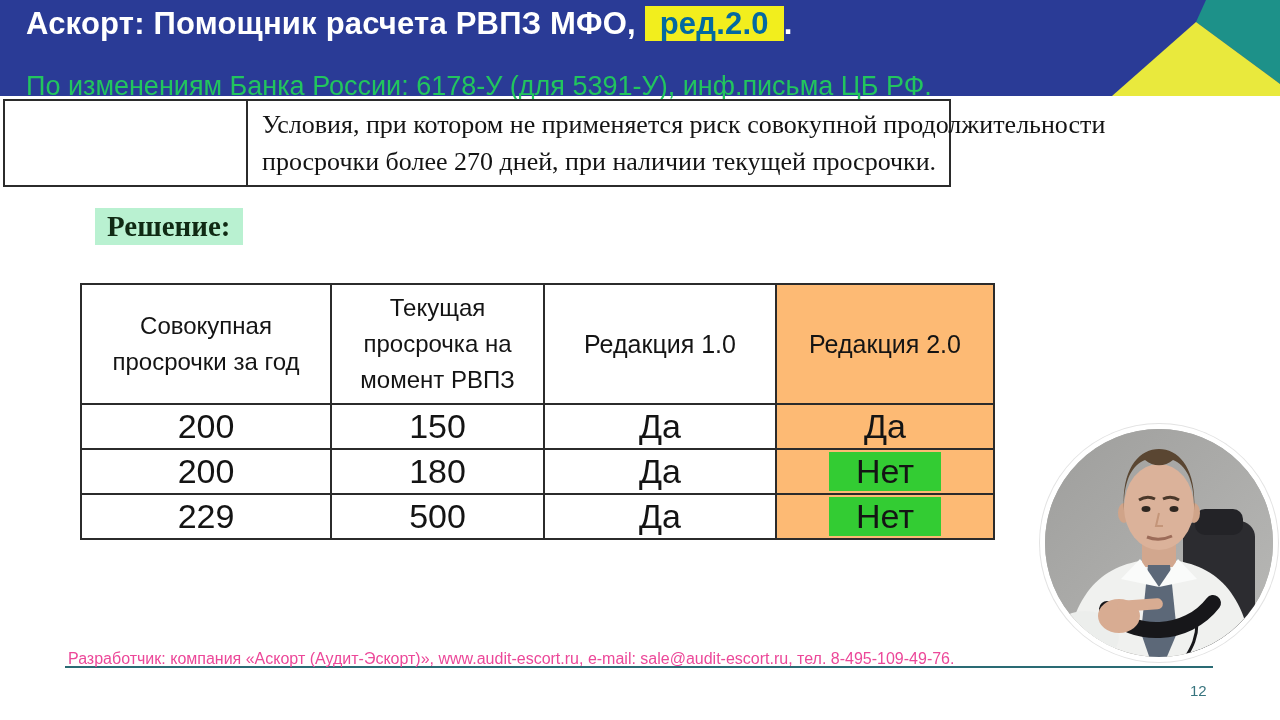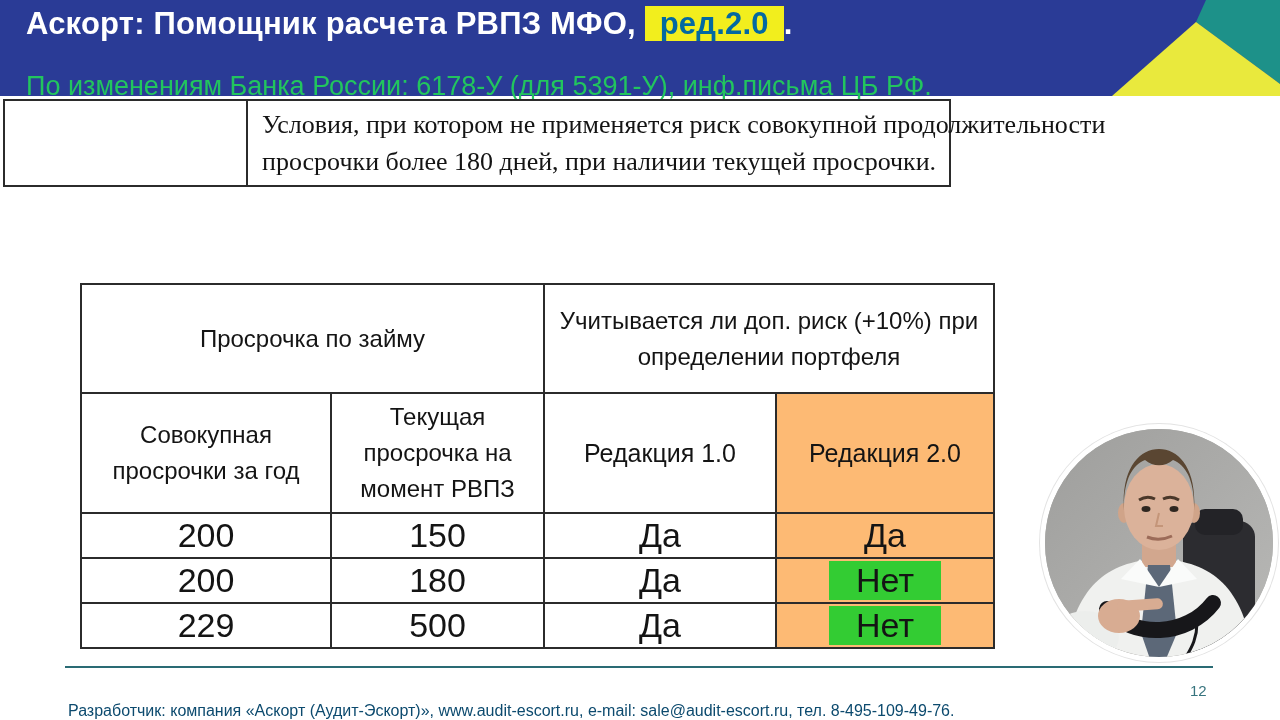--- a/index.html
+++ b/index.html
@@ -65,21 +65,21 @@
   .th-bold  { font-weight:bold; font-size:25px; }
   .cell-yellow { background:#fdba74; }
   .row-data td { font-size:34px; height:34px; }
   .green-hl { background:#33cc33; padding:0 27px; display:inline-block; }
   
   .footer-line {
     position:absolute; left:65px; top:666px; width:1148px; height:2px;
     background:#2a6b74; z-index:1;
   }
   .footer-text {
-    position:absolute; left:68px; top:702px; font-size:16px; color:#0c4a6e;
+    position:absolute; left:68px; top:650px; font-size:16px; color:#ec4899;
     white-space:nowrap; z-index:1;
   }
   .page-num {
     position:absolute; left:1190px; top:682px; font-size:15px; color:#37747e;
     z-index:1;
   }
   
   .webcam {
     position:absolute; left:1040px; top:424px; width:238px; height:238px;
     border-radius:50%; overflow:hidden; border:5px solid #ffffff;
@@ -103,36 +103,33 @@
     </div>
     <div class="header-line2">По изменениям Банка России: 6178-У (для 5391-У), инф.письма ЦБ РФ.</div>
   </div>
 
   <div class="fline line-top"></div>
   <div class="fline line-bottom"></div>
   <div class="fline line-left"></div>
   <div class="fline line-divider"></div>
   <div class="fline line-right"></div>
 
-  <div class="change-desc">Условия, при котором не применяется риск совокупной продолжительности просрочки более 180 дней, при наличии текущей просрочки.</div>
-
+  <div class="change-desc">Условия, при котором не применяется риск совокупной продолжительности просрочки более 270 дней, при наличии текущей просрочки.</div>
+
+  <div class="solution-label">Решение:</div>
 
   <table class="matrix">
     <colgroup>
       <col style="width:250px">
         <col style="width:213px">
         <col style="width:232px">
         <col style="width:218px">
     </colgroup>
     <tbody>
       <tr>
-        <th class="th-group" colspan="2">Просрочка по займу</th>
-        <th class="th-group" colspan="2">Учитывается ли доп. риск (+10%) при определении портфеля</th>
-      </tr>
-      <tr>
         <th class="th-sub">Совокупная просрочки за год</th>
         <th class="th-sub">Текущая просрочка на момент РВПЗ</th>
         <th class="th-sub th-bold">Редакция 1.0</th>
         <th class="th-sub th-bold cell-yellow">Редакция 2.0</th>
       </tr>
       <tr class="row-data">
         <td>200</td>
         <td>150</td>
         <td>Да</td>
         <td class="cell-yellow"><span>Да</span></td>

